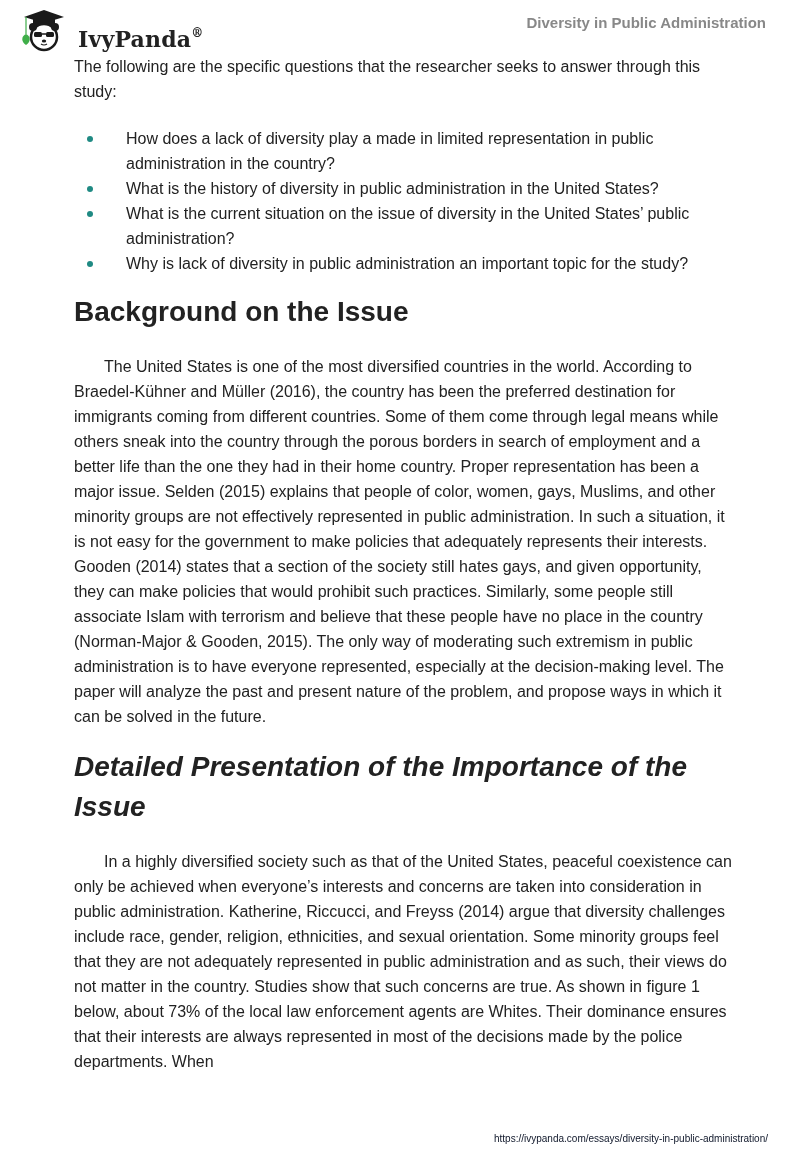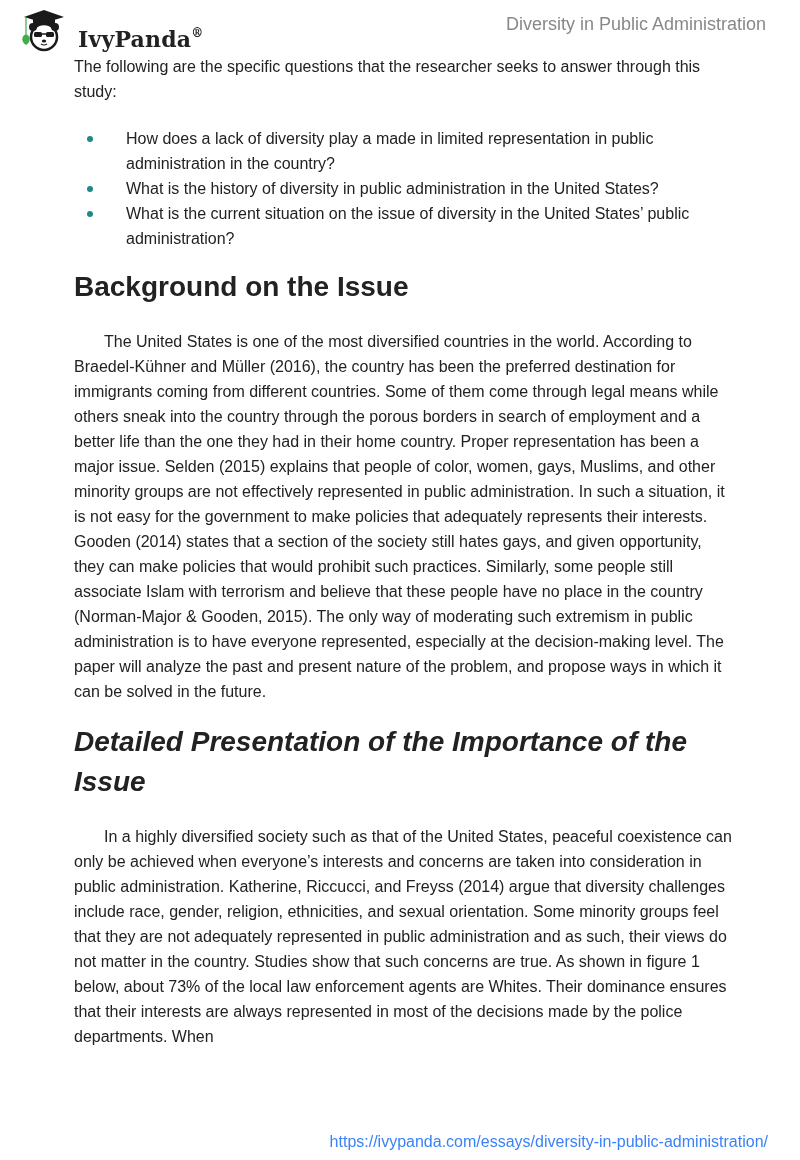--- a/index.html
+++ b/index.html
@@ -4,35 +4,35 @@
   <style>
     html, body { margin: 0; padding: 0; background: #ffffff; }
     body { width: 800px; height: 1160px; position: relative; overflow: hidden;
            font-family: "Liberation Sans", sans-serif; color: #222222; }
     .header { position: absolute; left: 0; top: 0; width: 800px; height: 56px; }
     .logo { position: absolute; left: 16px; top: 8px; display: flex; align-items: flex-end; }
     .logo-mark { width: 52px; height: 44px; }
     .brand { font-family: "DejaVu Serif", serif; font-weight: bold; font-size: 22px; color: #222;
              margin-left: 10px; letter-spacing: 0.2px; }
     .brand sup { font-size: 12px; font-weight: bold; position: relative; top: -2px; }
-    .doc-title { position: absolute; right: 34px; top: 14px; font-size: 18px; color: #888888; }
+    .doc-title { position: absolute; right: 34px; top: 14px; font-size: 15px; color: #888888; font-weight: bold; }
 
     .content { position: absolute; left: 74px; top: 54px; width: 660px; font-size: 16px; line-height: 25px; }
     p { margin: 0; }
     .intro { margin-bottom: 22px; }
     ul.questions { list-style: none; margin: 0 0 0 0; padding: 0; }
     ul.questions li { position: relative; padding-left: 52px; }
     ul.questions li .bullet { position: absolute; left: 13px; top: 10px; width: 6px; height: 6px;
                               border-radius: 50%; background: #1f8a83; }
     h2 { font-size: 28px; font-weight: bold; line-height: 40px; color: #222; margin: 0; }
     h2.bg { margin-top: 16px; margin-bottom: 22px; }
     h2.imp { margin-top: 18px; margin-bottom: 22px; font-style: italic; }
     .indent { text-indent: 30px; }
 
-    .footer-url { position: absolute; right: 32px; top: 1133px; font-size: 16px; color: #3b82f6; }
+    .footer-url { position: absolute; right: 32px; top: 1133px; font-size: 10px; color: #0f172a; }
   </style>
 </head>
 <body>
 
 <div class="header">
   <div class="logo">
     <svg class="logo-mark" viewBox="0 0 52 44">
 
       <polygon points="8,9 28,2 48,9 28,15" fill="#1a1a1a"></polygon>
       <rect x="17" y="11" width="22" height="6" fill="#1a1a1a"></rect>
@@ -56,20 +56,21 @@
   <div class="doc-title">Diversity in Public Administration</div>
 </div>
 
 <div class="content">
   <p class="intro">The following are the specific questions that the researcher seeks to answer through this study:</p>
 
   <ul class="questions">
     <li><span class="bullet"></span><span>How does a lack of diversity play a made in limited representation in public administration in the country?</span></li>
     <li><span class="bullet"></span><span>What is the history of diversity in public administration in the United States?</span></li>
     <li><span class="bullet"></span><span>What is the current situation on the issue of diversity in the United States’ public administration?</span></li>
+    <li><span class="bullet"></span><span>Why is lack of diversity in public administration an important topic for the study?</span></li>
   </ul>
 
   <h2 class="bg">Background on the Issue</h2>
   <p class="indent">The United States is one of the most diversified countries in the world. According to Braedel-Kühner and Müller (2016), the country has been the preferred destination for immigrants coming from different countries. Some of them come through legal means while others sneak into the country through the porous borders in search of employment and a better life than the one they had in their home country. Proper representation has been a major issue. Selden (2015) explains that people of color, women, gays, Muslims, and other minority groups are not effectively represented in public administration. In such a situation, it is not easy for the government to make policies that adequately represents their interests. Gooden (2014) states that a section of the society still hates gays, and given opportunity, they can make policies that would prohibit such practices. Similarly, some people still associate Islam with terrorism and believe that these people have no place in the country (Norman-Major &amp; Gooden, 2015). The only way of moderating such extremism in public administration is to have everyone represented, especially at the decision-making level. The paper will analyze the past and present nature of the problem, and propose ways in which it can be solved in the future.</p>
 
   <h2 class="imp">Detailed Presentation of the Importance of the Issue</h2>
   <p class="indent">In a highly diversified society such as that of the United States, peaceful coexistence can only be achieved when everyone’s interests and concerns are taken into consideration in public administration. Katherine, Riccucci, and Freyss (2014) argue that diversity challenges include race, gender, religion, ethnicities, and sexual orientation. Some minority groups feel that they are not adequately represented in public administration and as such, their views do not matter in the country. Studies show that such concerns are true. As shown in figure 1 below, about 73% of the local law enforcement agents are Whites. Their dominance ensures that their interests are always represented in most of the decisions made by the police departments. When</p>
 </div>
 
 <div class="footer-url">https://ivypanda.com/essays/diversity-in-public-administration/</div>

